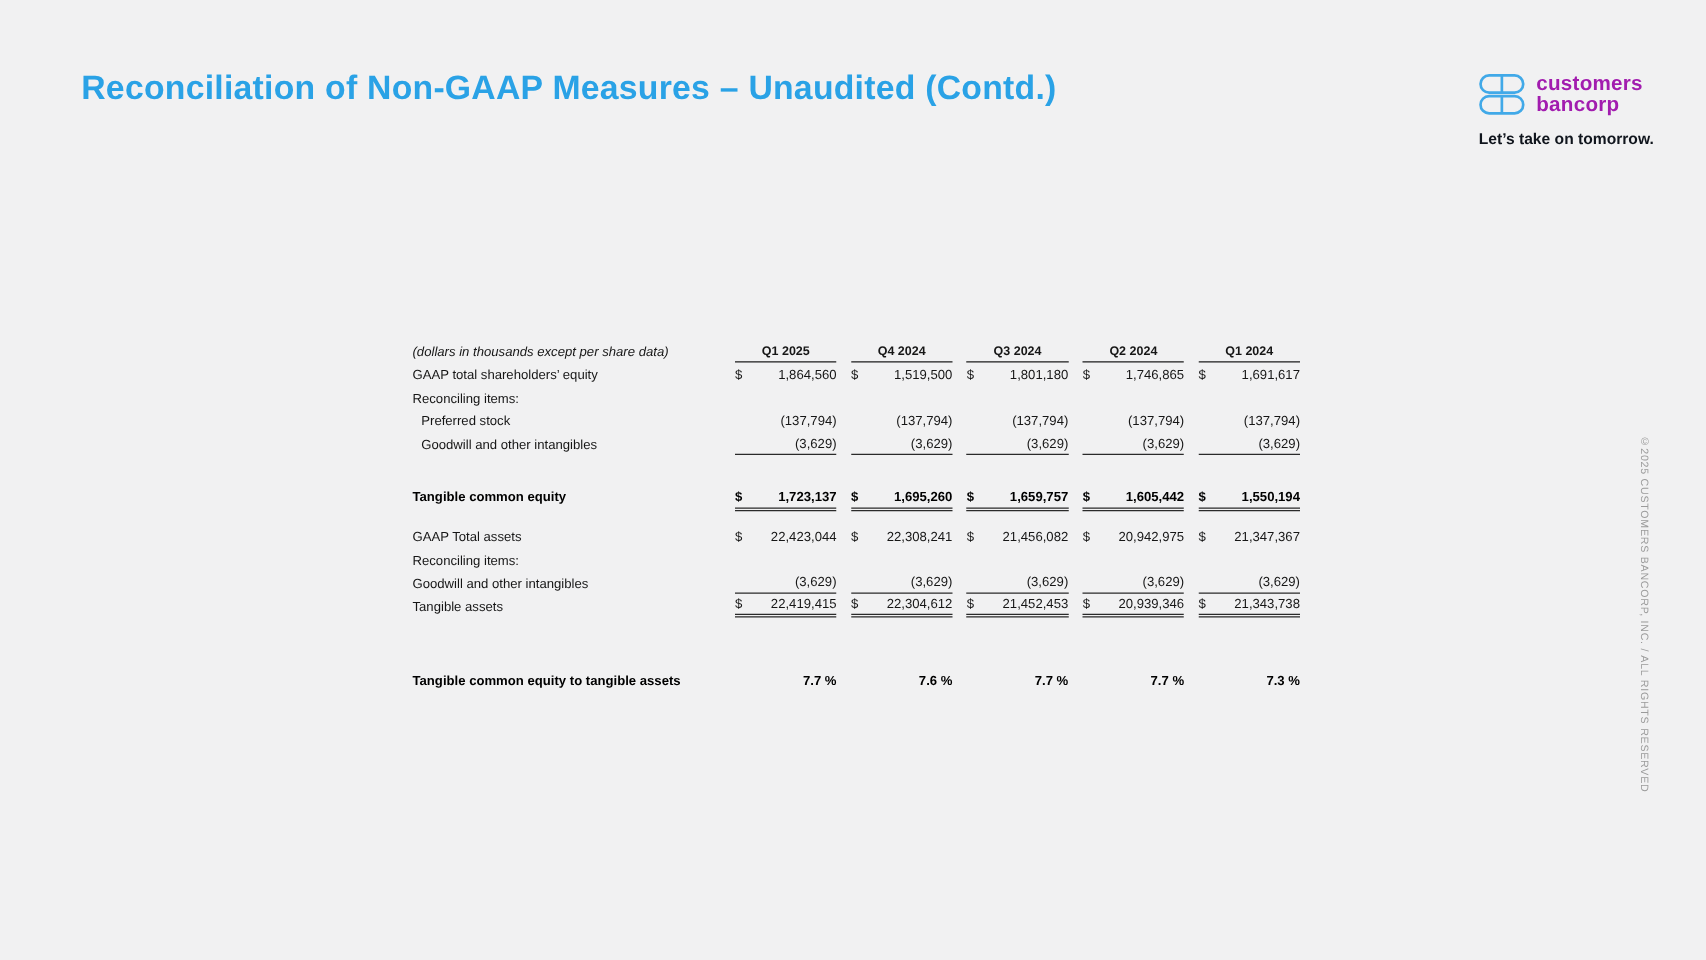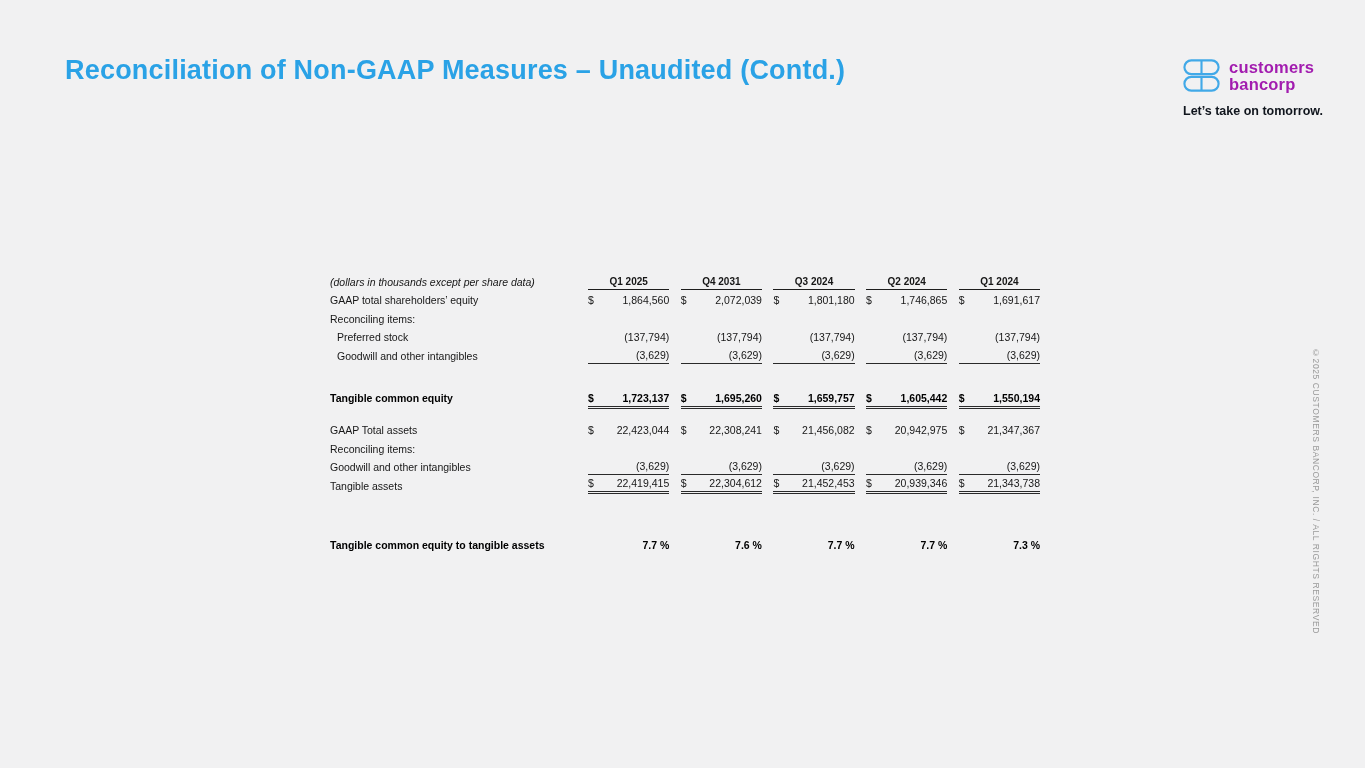--- a/index.html
+++ b/index.html
@@ -133,34 +133,34 @@
       </div>
     </div>
     <div class="tagline">Let’s take on tomorrow.</div>
   </div>
 
   <div class="table-wrap">
     <div id="tbl-rows">
         <div class="trow">
           <div class="tlabel note">(dollars in thousands except per share data)</div>
           <div class="grp colhead">Q1 2025</div>
-          <div class="grp colhead">Q4 2031</div>
+          <div class="grp colhead">Q4 2024</div>
           <div class="grp colhead">Q3 2024</div>
           <div class="grp colhead">Q2 2024</div>
           <div class="grp colhead">Q1 2024</div>
         </div>
         <div class="trow">
           <div class="tlabel">GAAP total shareholders’ equity</div>
           <div class="grp">
             <span class="dollar">$</span>
             <span class="val">1,864,560</span>
           </div>
           <div class="grp">
             <span class="dollar">$</span>
-            <span class="val">2,072,039</span>
+            <span class="val">1,519,500</span>
           </div>
           <div class="grp">
             <span class="dollar">$</span>
             <span class="val">1,801,180</span>
           </div>
           <div class="grp">
             <span class="dollar">$</span>
             <span class="val">1,746,865</span>
           </div>
           <div class="grp">

